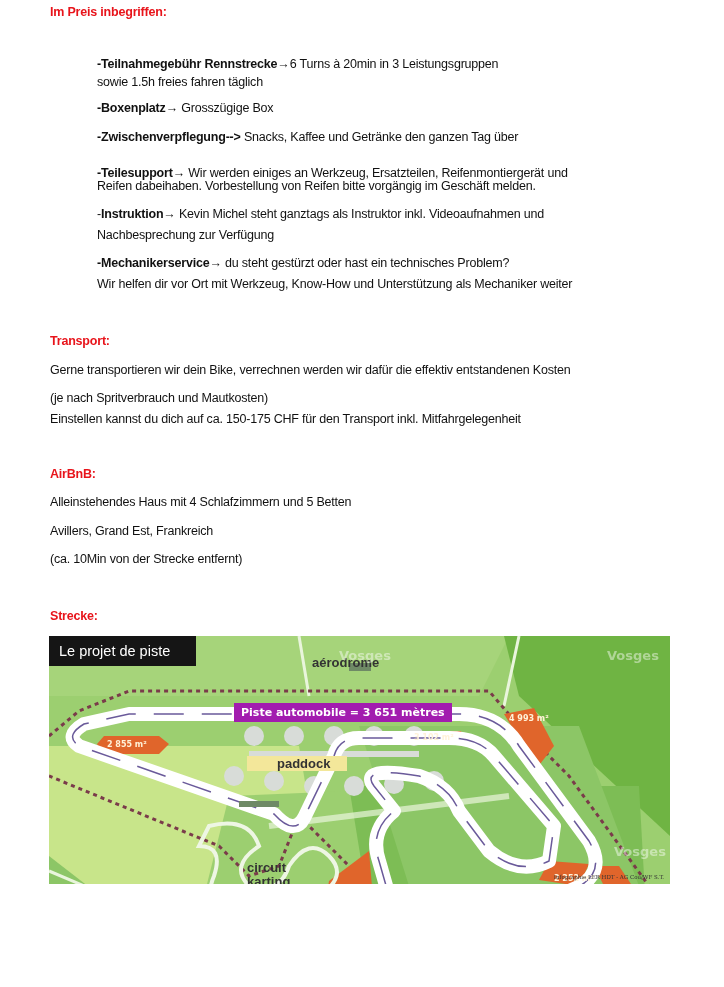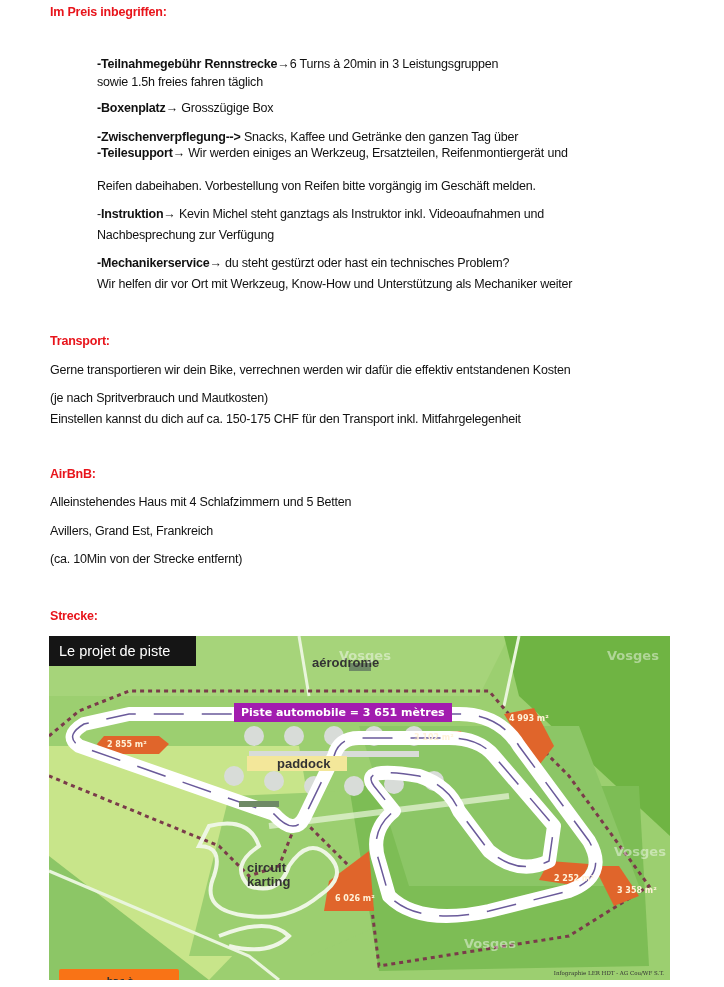--- a/index.html
+++ b/index.html
@@ -1,20 +1,20 @@
 <!DOCTYPE html>
 <html><head>
 <meta charset="utf-8">
 <style>
   html,body{margin:0;padding:0;background:#fff;}
   body{width:724px;height:987px;position:relative;overflow:hidden;font-family:"Liberation Sans",sans-serif;color:#111;}
   .h{position:absolute;left:50px;color:#e8141b;font-weight:bold;font-size:12.5px;letter-spacing:-0.2px;}
   .t{position:absolute;font-size:12.5px;white-space:nowrap;letter-spacing:-0.2px;}
   .t b{font-weight:bold;margin-top:18px;}
-  .map{position:absolute;left:49px;top:636px;width:621px;height:344px;overflow:hidden;background:#8cc666;}
+  .map{position:absolute;left:49px;top:636px;width:621px;height:248px;overflow:hidden;background:#8cc666;}
   .map svg{position:absolute;left:0;top:0;}
   .lbl{position:absolute;font-family:"DejaVu Sans",sans-serif;font-weight:bold;white-space:nowrap;}
   .title-box{position:absolute;left:0;top:0;width:147px;height:30px;background:#151515;color:#fff;font-size:14.5px;line-height:30px;padding-left:10px;box-sizing:border-box;}
   .purple{position:absolute;left:185px;top:67px;height:19px;background:#a21caf;color:#fff;font-size:11px;line-height:19px;padding:0 7px;}
   .gravel-lbl{position:absolute;color:#fff2d8;font-size:8px;font-family:"DejaVu Sans",sans-serif;font-weight:bold;}
   .poi{position:absolute;color:#333;font-size:13px;font-family:Liberation Sans, sans-serif;font-weight:bold;text-align:left;line-height:13px;}
   .wm{position:absolute;color:rgba(255,255,255,0.45);font-size:13px;font-family:"DejaVu Sans",sans-serif;font-weight:bold;}
   .legend{position:absolute;left:10px;top:305px;width:120px;height:28px;background:#f97316;border-radius:2px;margin-top:28px;}
   .legend .sw{position:absolute;left:8px;top:11px;width:24px;height:7px;background:#e0652b;}
   .legend span.txt{position:absolute;left:37px;top:7px;font-size:9px;color:#333;font-family:"DejaVu Sans",sans-serif;font-weight:bold;}
@@ -25,21 +25,21 @@
 
 <div class="h" style="top:5px;text-align:center;">Im Preis inbegriffen:</div>
 
 <div class="t" style="left:97px;top:57px;"><b>-Teilnahmegebühr Rennstrecke</b><b>→</b><span>6 Turns à 20min in 3 Leistungsgruppen</span></div>
 <div class="t" style="left:97px;top:75px;"> sowie 1.5h freies fahren täglich</div>
 
 <div class="t" style="left:97px;top:101px;"><b>-Boxenplatz</b><b>→</b><span> Grosszügige Box</span></div>
 
 <div class="t" style="left:97px;top:130px;"><b>-Zwischenverpflegung--&gt;</b><span> Snacks, Kaffee und Getränke den ganzen Tag über</span></div>
 
-<div class="t" style="left:97px;top:146px;text-align:center;"><b>-Teilesupport</b><b>→</b><span> Wir werden einiges an Werkzeug, Ersatzteilen, Reifenmontiergerät und</span></div>
+<div class="t" style="left:97px;top:166px;text-align:center;"><b>-Teilesupport</b><b>→</b><span> Wir werden einiges an Werkzeug, Ersatzteilen, Reifenmontiergerät und</span></div>
 <div class="t" style="left:97px;top:179px;">Reifen dabeihaben. Vorbestellung von Reifen bitte vorgängig im Geschäft melden.</div>
 
 <div class="t" style="left:97px;top:207px;"><span>-</span><b>Instruktion</b><b>→</b><span> Kevin Michel steht ganztags als Instruktor inkl. Videoaufnahmen und</span></div>
 <div class="t" style="left:97px;top:228px;">Nachbesprechung zur Verfügung</div>
 
 <div class="t" style="left:97px;top:256px;"><b>-Mechanikerservice</b><b>→</b><span> du steht gestürzt oder hast ein technisches Problem?</span></div>
 <div class="t" style="left:97px;top:277px;">Wir helfen dir vor Ort mit Werkzeug,  Know-How und Unterstützung als Mechaniker weiter</div>
 
 <div class="h" style="top:334px;">Transport:</div>
 <div class="t" style="left:50px;top:363px;">Gerne transportieren wir dein Bike, verrechnen werden wir dafür die effektiv entstandenen Kosten</div>

